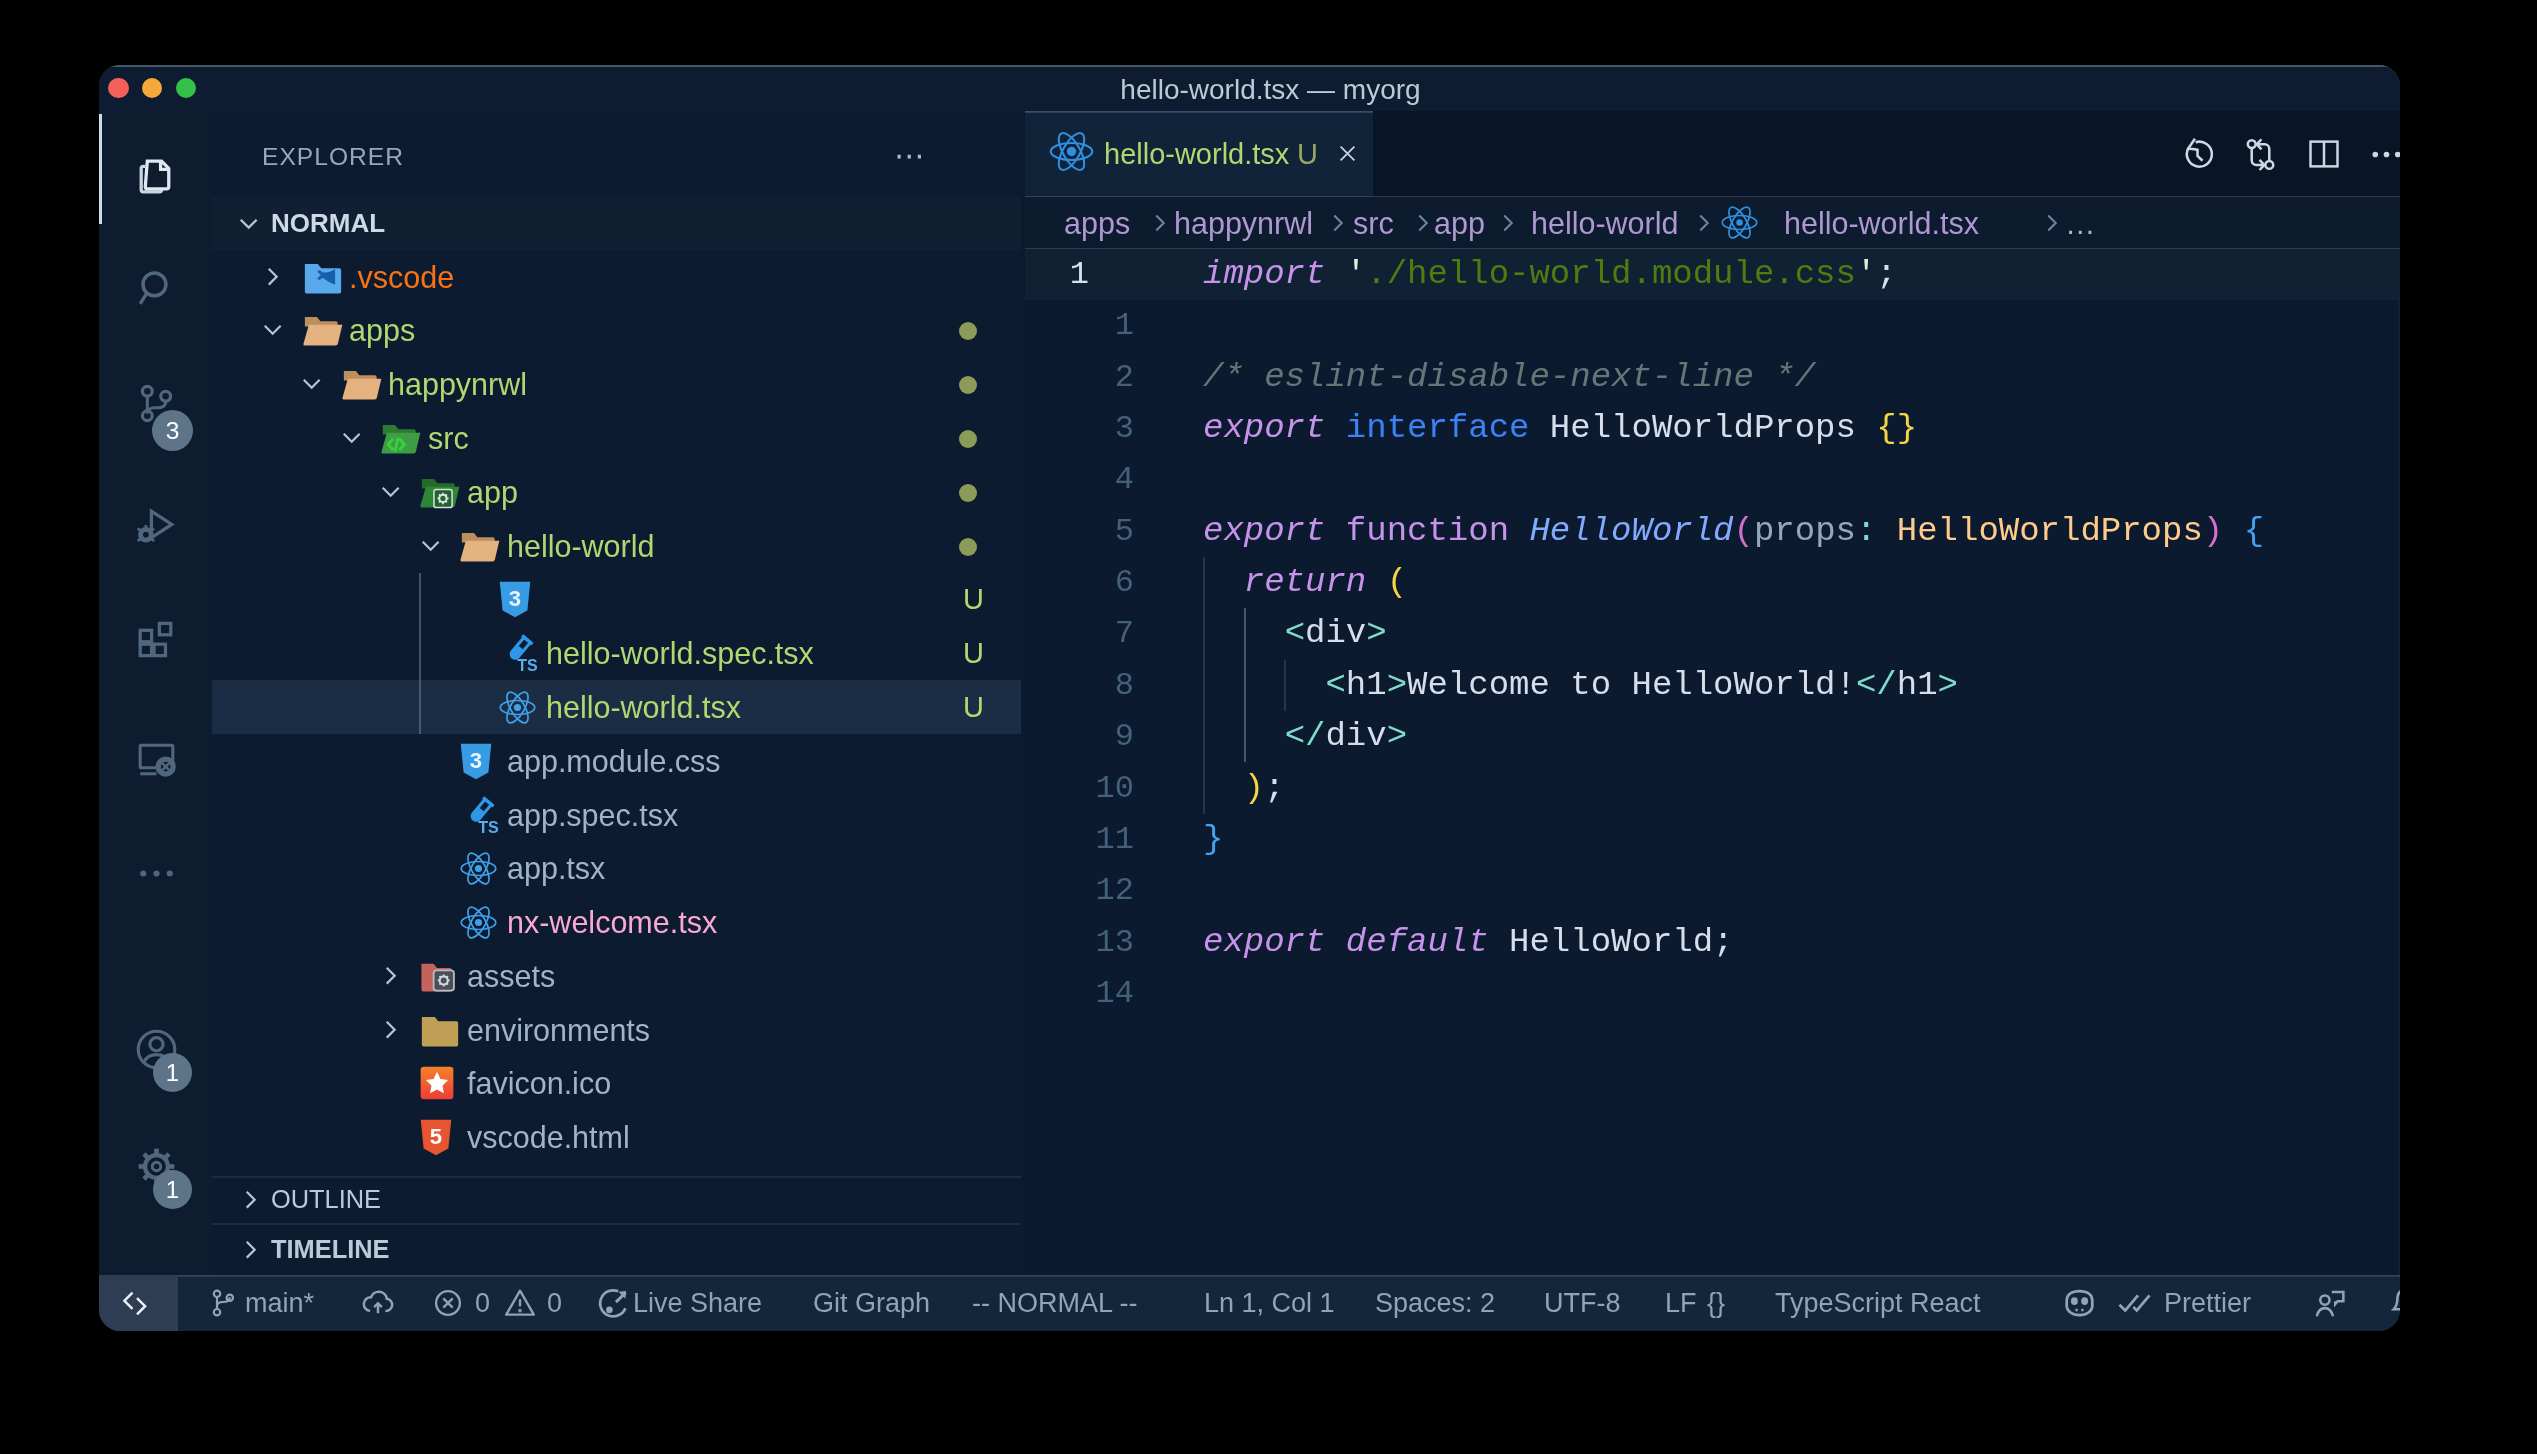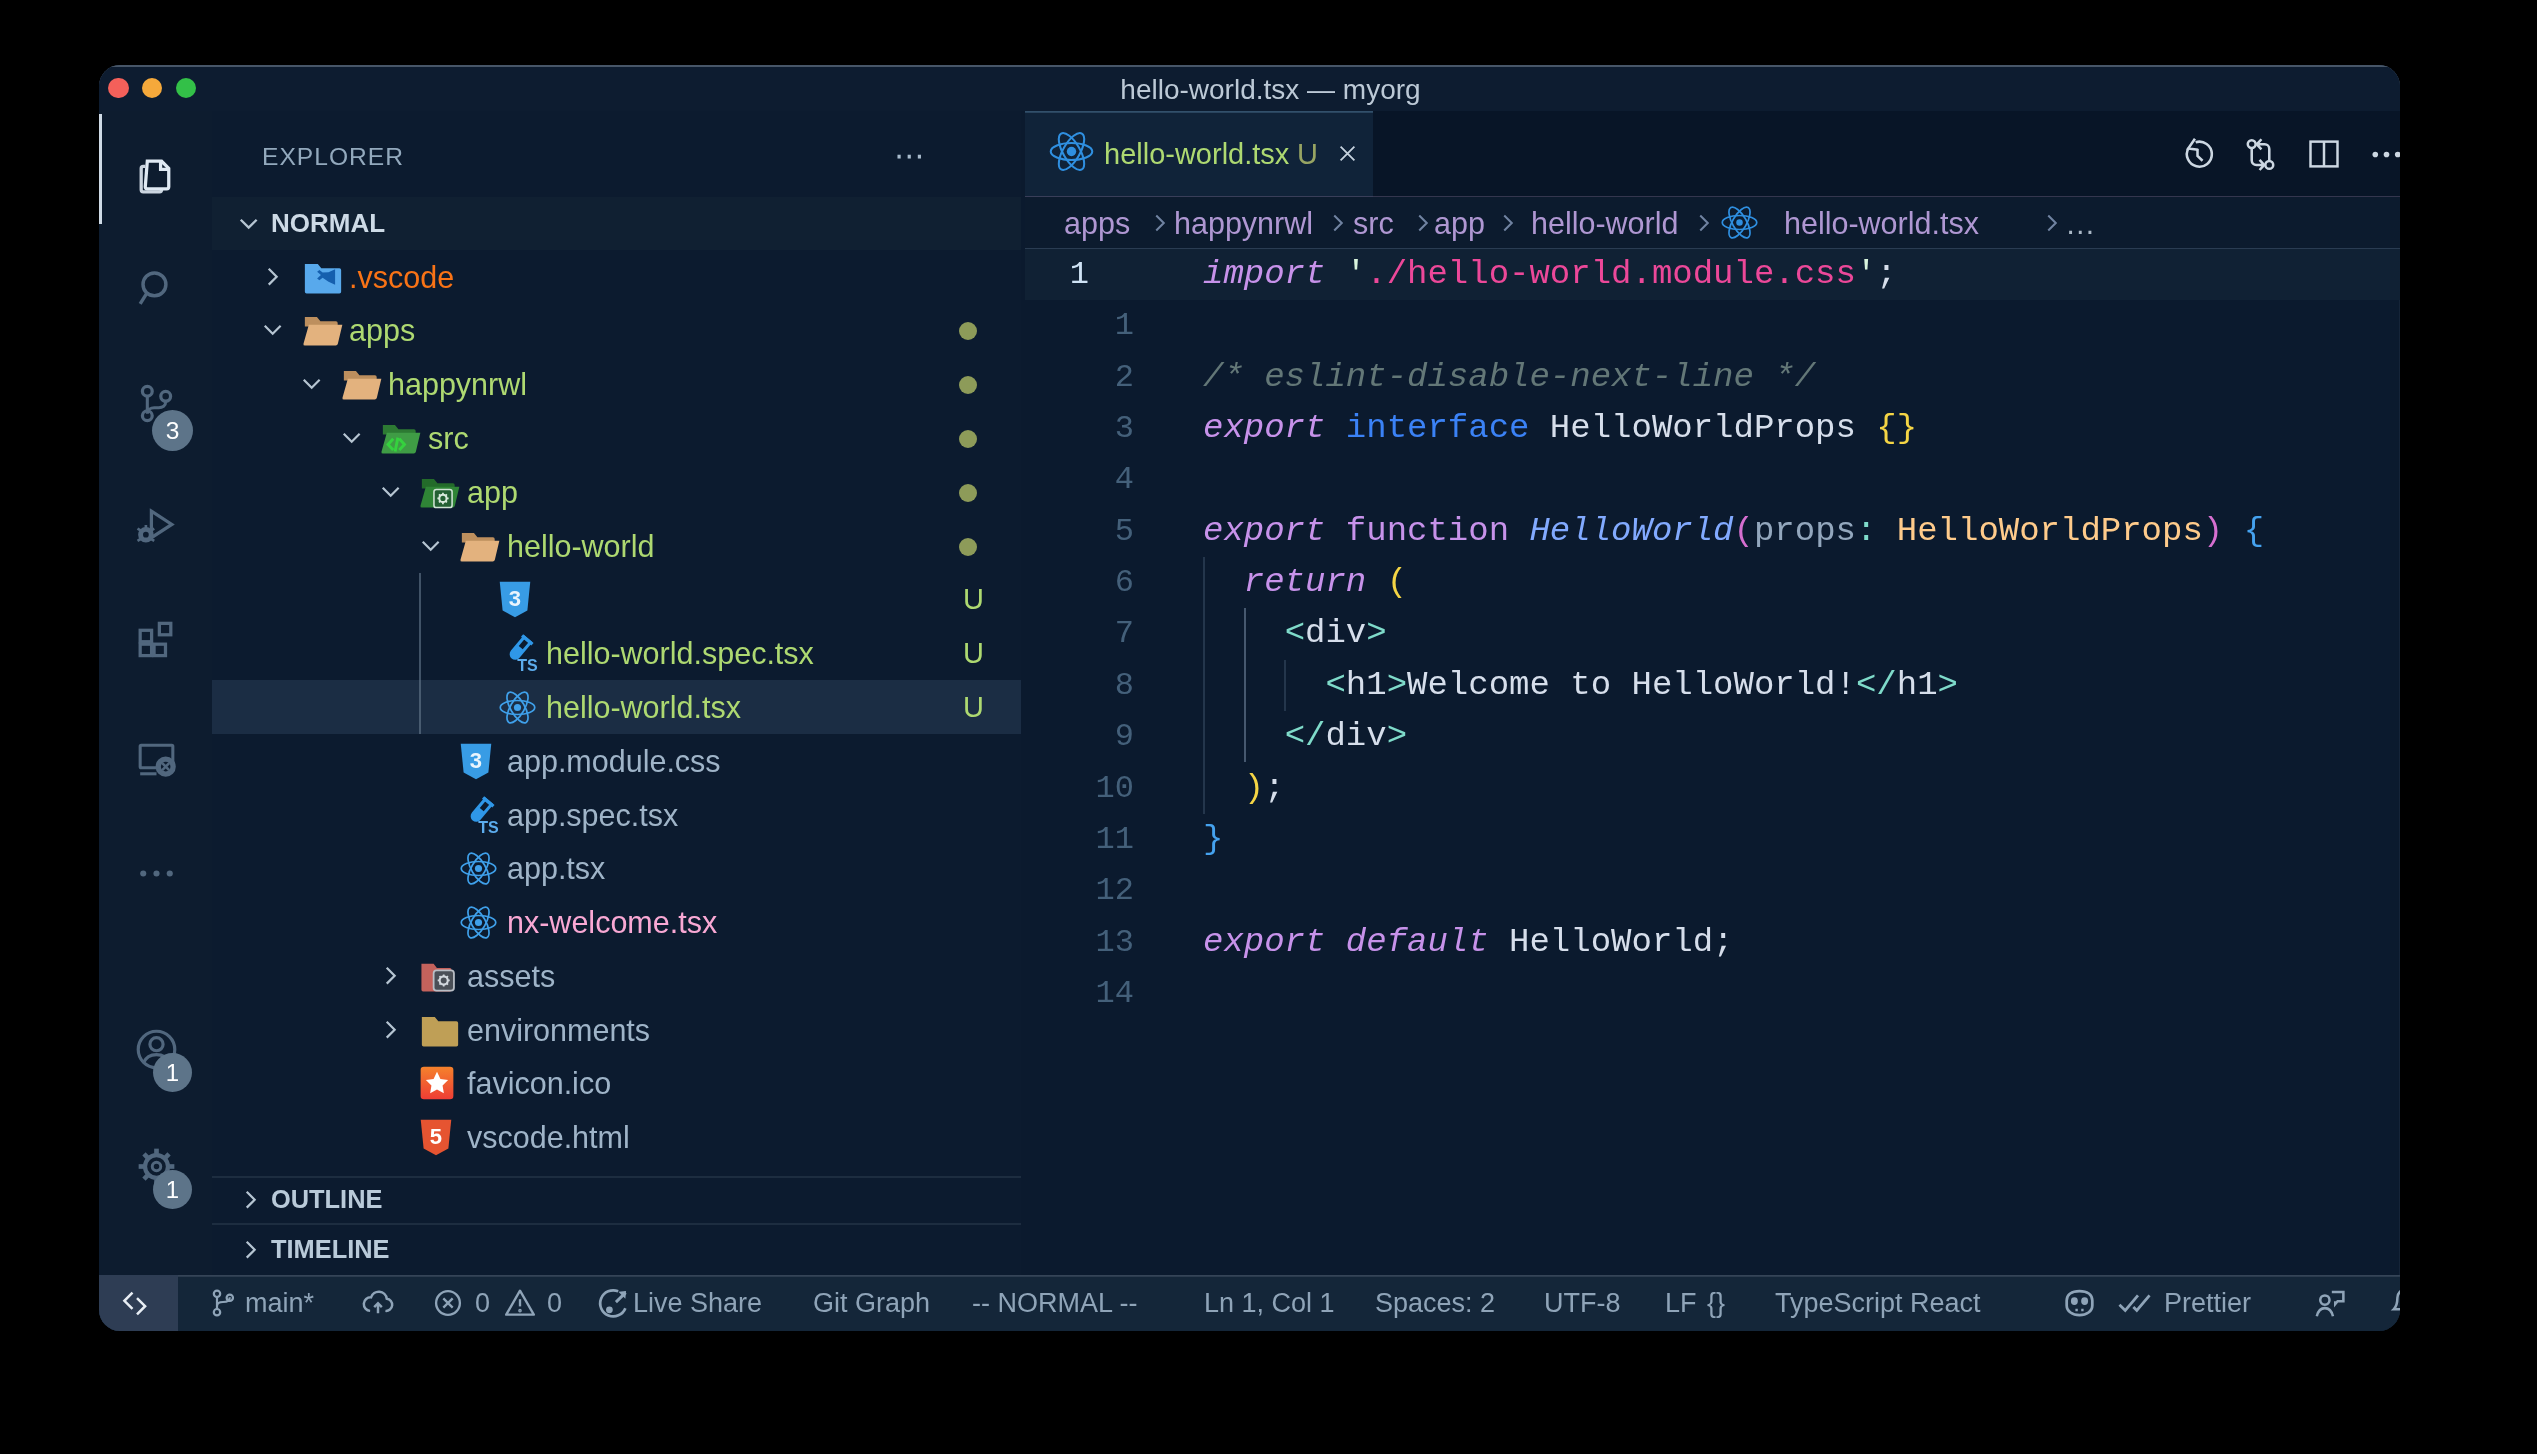--- a/index.html
+++ b/index.html
@@ -304,21 +304,21 @@
       </svg>
     </div>
 <div class="tlabel" style="left:368px;top:1045px;color:#9fb4c8">vscode.html</div>
 <div class="abs" style="left:320px;top:508px;width:1.7px;height:161px;background:rgba(110,130,150,0.55)"></div>
 <div class="abs" style="left:113px;top:1111px;width:809px;height:1.7px;background:#1d2d40"></div>
 <div class="chev" style="left:132px;top:1111px;height:47px">
       <svg width="25.4" height="25.4" viewBox="0 0 16 16" fill="none" stroke="#b6c5d2" stroke-width="1.4">
         <path d="M5.5 3 L10.5 8 L5.5 13"></path>
       </svg>
     </div>
-<div class="abs" style="left:172px;top:1111px;font-size:25.4px;font-weight:bold;color:#b9cad9;line-height:47px">OUTLINE</div>
+<div class="abs" style="left:172px;top:1111px;font-size:25.4px;font-weight:normal;color:#b9cad9;line-height:47px">OUTLINE</div>
 <div class="abs" style="left:113px;top:1158px;width:809px;height:1.7px;background:#1d2d40"></div>
 <div class="chev" style="left:132px;top:1158px;height:53px">
       <svg width="25.4" height="25.4" viewBox="0 0 16 16" fill="none" stroke="#b6c5d2" stroke-width="1.4">
         <path d="M5.5 3 L10.5 8 L5.5 13"></path>
       </svg>
     </div>
 <div class="abs" style="left:172px;top:1158px;font-size:25.4px;font-weight:bold;color:#b9cad9;line-height:53px">TIMELINE</div>
 <div class="abs" style="left:926px;top:46px;width:1417px;height:86px;background:#081527"></div>
 <div class="abs" style="left:926px;top:46px;width:348px;height:86px;background:#102339;box-shadow:inset 0 1.7px 0 #32506b"></div>
 <div class="abs" style="left:949px;top:63px"><svg width="47" height="47" viewBox="0 0 24 24" fill="none" stroke="#2f8fe0" stroke-width="1.05">
@@ -391,21 +391,21 @@
         <ellipse cx="12" cy="12" rx="10.6" ry="4.3" transform="rotate(60 12 12)"></ellipse>
         <ellipse cx="12" cy="12" rx="10.6" ry="4.3" transform="rotate(-60 12 12)"></ellipse>
         <circle cx="12" cy="12" r="2.0" fill="#2f8fe0" stroke="none"></circle>
       </svg></div>
 <div class="crumbtxt" style="left:1966px;color:#aab8c6">…</div>
 <div class="abs" style="left:926px;top:184px;width:1417px;height:51px;background:#102134"></div>
 <div class="abs" style="left:926px;top:183px;width:1417px;height:0.8px;background:#2a3c52"></div>
 <div class="abs" style="left:1104px;top:492px;width:1.7px;height:257px;background:rgba(80,100,125,0.38)"></div>
 <div class="abs" style="left:1145px;top:543px;width:1.7px;height:154px;background:rgba(120,140,165,0.55)"></div>
 <div class="abs" style="left:1185px;top:595px;width:1.7px;height:51px;background:rgba(80,100,125,0.38)"></div>
-<div class="codeline" style="top:184px;color:#d6deeb"><span style="color:#c792ea;font-style:italic">import</span><span style="color:#d6deeb"> </span><span style="color:#d9f5dd">'</span><span style="color:#ec4899">./hello-world.module.css</span><span style="color:#d9f5dd">'</span><span style="color:#d6deeb">;</span></div>
+<div class="codeline" style="top:184px;color:#d6deeb"><span style="color:#c792ea;font-style:italic">import</span><span style="color:#d6deeb"> </span><span style="color:#d9f5dd">'</span><span style="color:#4d7c0f">./hello-world.module.css</span><span style="color:#d9f5dd">'</span><span style="color:#d6deeb">;</span></div>
 <div class="codeline" style="top:235px;color:#d6deeb"></div>
 <div class="codeline" style="top:287px;color:#d6deeb"><span style="color:#637777;font-style:italic">/* eslint-disable-next-line */</span></div>
 <div class="codeline" style="top:338px;color:#d6deeb"><span style="color:#c792ea;font-style:italic">export</span> <span style="color:#3b82f6">interface</span><span style="color:#d6deeb"> HelloWorldProps </span><span style="color:#f5d545">{}</span></div>
 <div class="codeline" style="top:389px;color:#d6deeb"></div>
 <div class="codeline" style="top:441px;color:#d6deeb"><span style="color:#c792ea;font-style:italic">export</span> <span style="color:#c792ea">function</span> <span style="color:#82aaff;font-style:italic">HelloWorld</span><span style="color:#d66fd0">(</span><span style="color:#93a7bd">props</span><span style="color:#7fdbca">:</span> <span style="color:#ffcb8b">HelloWorldProps</span><span style="color:#d66fd0">)</span> <span style="color:#45a2ef">{</span></div>
 <div class="codeline" style="top:492px;color:#d6deeb">  <span style="color:#c792ea;font-style:italic">return</span> <span style="color:#f5d545">(</span></div>
 <div class="codeline" style="top:543px;color:#d6deeb">    <span style="color:#7fdbca">&lt;</span><span style="color:#d6deeb">div</span><span style="color:#7fdbca">&gt;</span></div>
 <div class="codeline" style="top:595px;color:#d6deeb">      <span style="color:#7fdbca">&lt;</span><span style="color:#d6deeb">h1</span><span style="color:#7fdbca">&gt;</span><span style="color:#d6deeb">Welcome to HelloWorld!</span><span style="color:#7fdbca">&lt;/</span><span style="color:#d6deeb">h1</span><span style="color:#7fdbca">&gt;</span></div>
 <div class="codeline" style="top:646px;color:#d6deeb">    <span style="color:#7fdbca">&lt;/</span><span style="color:#d6deeb">div</span><span style="color:#7fdbca">&gt;</span></div>
 <div class="codeline" style="top:698px;color:#d6deeb">  <span style="color:#f5d545">)</span><span style="color:#d6deeb">;</span></div>

